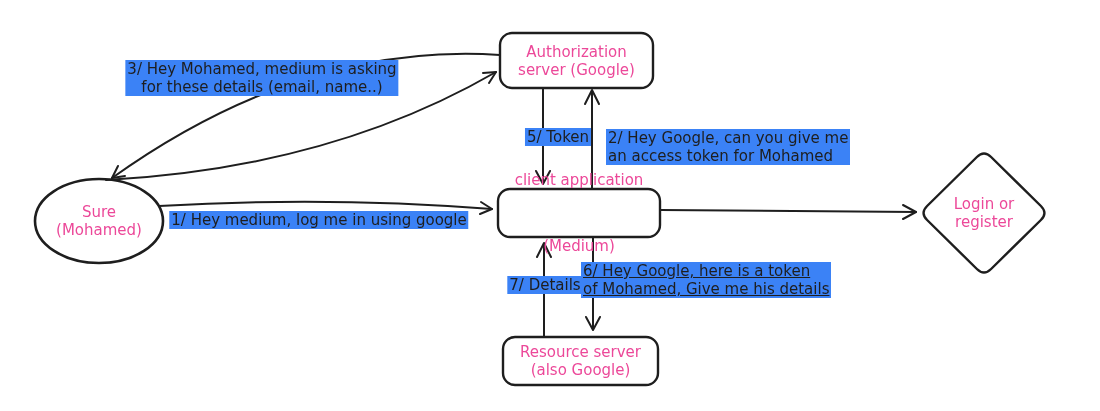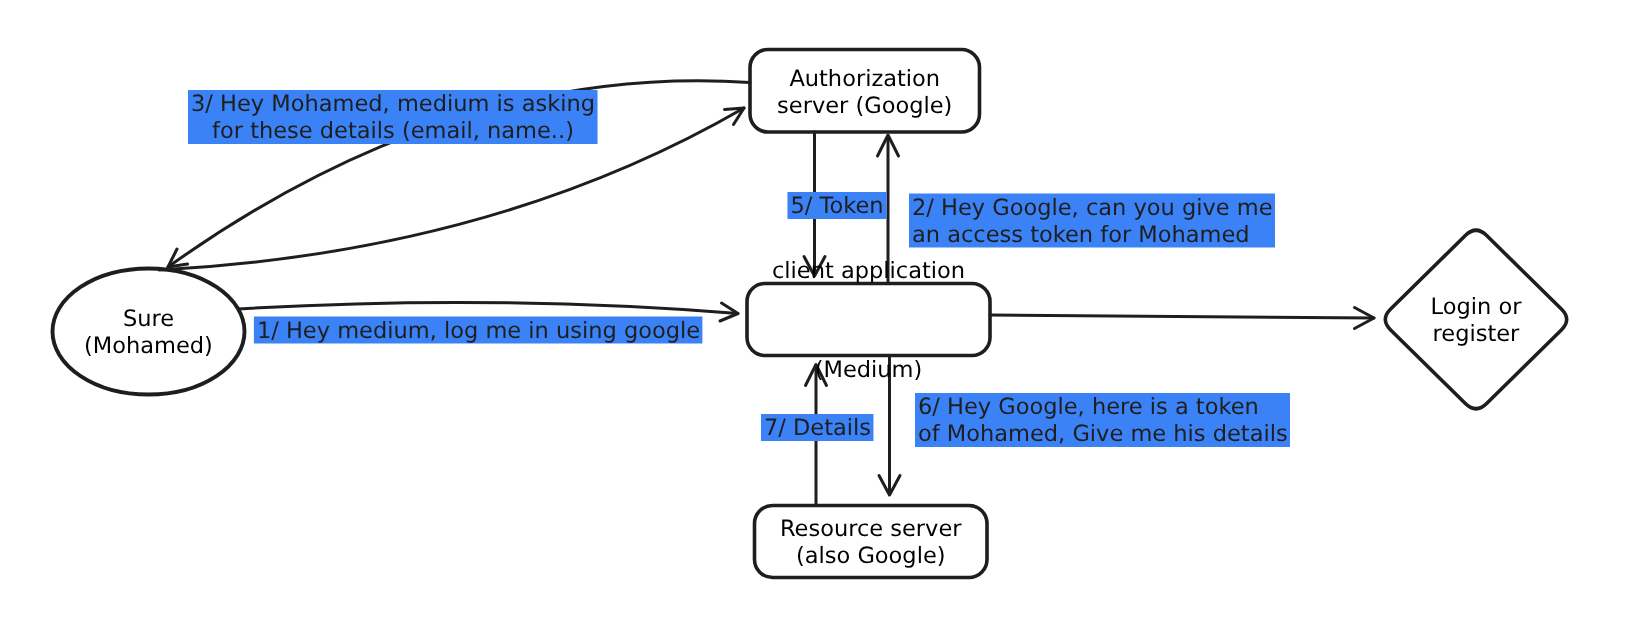--- a/index.html
+++ b/index.html
@@ -23,21 +23,21 @@
   }
   .node-label {
     position: absolute;
     display: flex;
     flex-direction: column;
     align-items: center;
     justify-content: center;
     text-align: center;
     font-size: 15px;
     line-height: 18px;
-    color: #000000;
+    color: #ec4899;
     pointer-events: auto;
   }
   .edge-label {
     position: absolute;
     font-size: 15px;
     line-height: 18px;
     color: #1e1e1e;
     background: #3b82f6;
     padding: 0 2px;
     white-space: nowrap;
@@ -123,18 +123,18 @@
 
   <div class="edge-label centered" style="left:558px; top:128px;">5/ Token</div>
 
   <div class="edge-label" style="left:606px; top:129px;">
     <span class="ln">2/ Hey Google, can you give me</span>
     <span class="ln">an access token for Mohamed</span>
   </div>
 
   <div class="edge-label centered" style="left:545px; top:276px;">7/ Details</div>
 
-  <div class="edge-label" style="left:610px; top:262px;">
+  <div class="edge-label" style="left:581px; top:262px;text-decoration:underline;">
     <span class="ln">6/ Hey Google, here is a token</span>
     <span class="ln">of Mohamed, Give me his details</span>
   </div>
 
 </div>
 
 </body></html>

